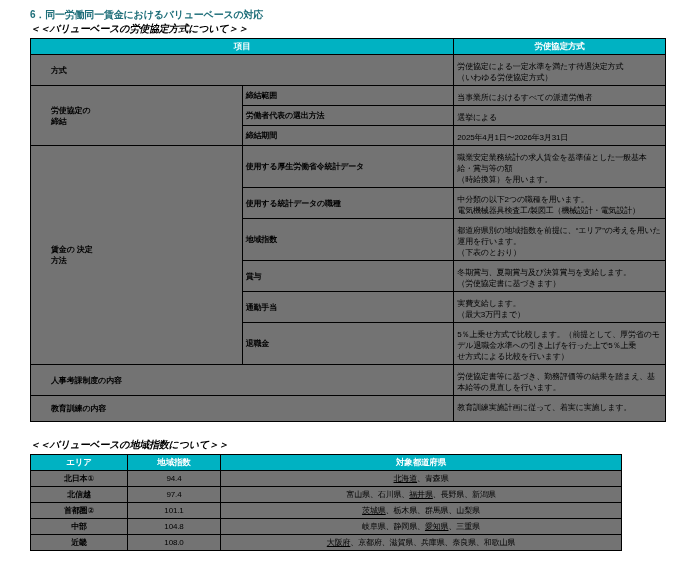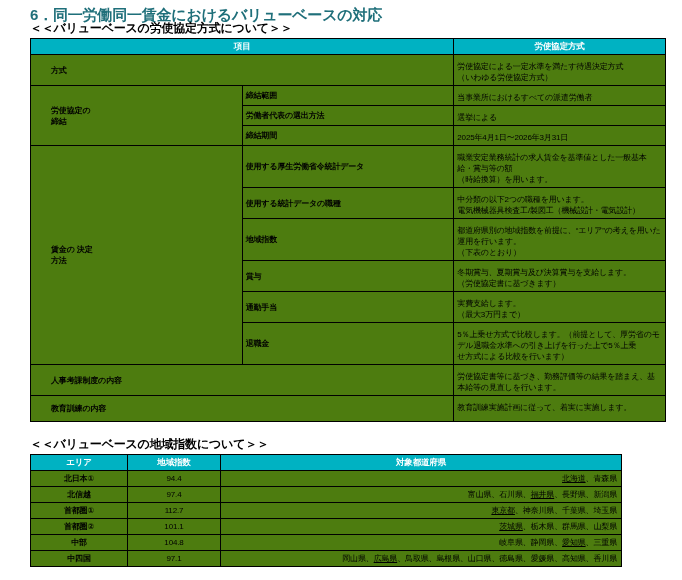--- a/index.html
+++ b/index.html
@@ -19,43 +19,44 @@
     width: 682px;
     height: 580px;
     box-sizing: border-box;
     padding: 8px 14px 0 30px;
   }
 
   
   .section-title {
     color: #1F6F7A;
     font-weight: bold;
-    font-size: 15px;
+    font-size: 10px;
     line-height: 13px;
     letter-spacing: -0.2px;
     margin: 0 0 1px 0;
   }
   .sub-title {
     color: #000000;
     font-weight: bold;
-    font-size: 12px;
+    font-size: 10px;
     line-height: 13px;
     letter-spacing: -0.2px;
     margin: 0 0 3px 0;
+    font-style: italic;
   }
   .sub-title.second {
     margin-top: 16px;
   }
 
   
   table {
     border-collapse: collapse;
     table-layout: fixed;
     width: 636px;
-    background: #4d7c0f;
+    background: #737373;
   }
   th, td {
     border: 1px solid #000000;
     padding: 2px 3px;
     font-size: 8px;
     line-height: 11px;
     vertical-align: middle;
     letter-spacing: -0.15px;
     word-break: break-all;
   }
@@ -109,21 +110,21 @@
     font-weight: bold;
     height: 13px;
     padding: 1px 2px;
   }
   .t2 td.index {
     text-align: center;
     height: 13px;
     padding: 1px 2px;
   }
   .t2 td.prefs {
-    text-align: right;
+    text-align: center;
     height: 13px;
     padding: 1px 4px;
   }
   .t2 td.prefs u {
     text-decoration: underline;
   }
 </style>
 </head>
 <body>
 
@@ -260,35 +261,30 @@
           <td class="area">北日本①</td>
           <td class="index">94.4</td>
           <td class="prefs"><u>北海道</u><span>、青森県</span></td>
         </tr>
         <tr>
           <td class="area">北信越</td>
           <td class="index">97.4</td>
           <td class="prefs"><span>富山県、石川県、</span><u>福井県</u><span>、長野県、新潟県</span></td>
         </tr>
         <tr>
-          <td class="area">首都圏①</td>
-          <td class="index">112.7</td>
-          <td class="prefs"><u>東京都</u><span>、神奈川県、千葉県、埼玉県</span></td>
-        </tr>
-        <tr>
           <td class="area">首都圏②</td>
           <td class="index">101.1</td>
           <td class="prefs"><u>茨城県</u><span>、栃木県、群馬県、山梨県</span></td>
         </tr>
         <tr>
           <td class="area">中部</td>
           <td class="index">104.8</td>
           <td class="prefs"><span>岐阜県、静岡県、</span><u>愛知県</u><span>、三重県</span></td>
         </tr>
         <tr>
-          <td class="area">中四国</td>
-          <td class="index">97.1</td>
-          <td class="prefs"><span>岡山県、</span><u>広島県</u><span>、鳥取県、島根県、山口県、徳島県、愛媛県、高知県、香川県</span></td>
+          <td class="area">近畿</td>
+          <td class="index">108.0</td>
+          <td class="prefs"><u>大阪府</u><span>、京都府、滋賀県、兵庫県、奈良県、和歌山県</span></td>
         </tr>
       </tbody>
   </table>
 
 </div>
 
 </body></html>

